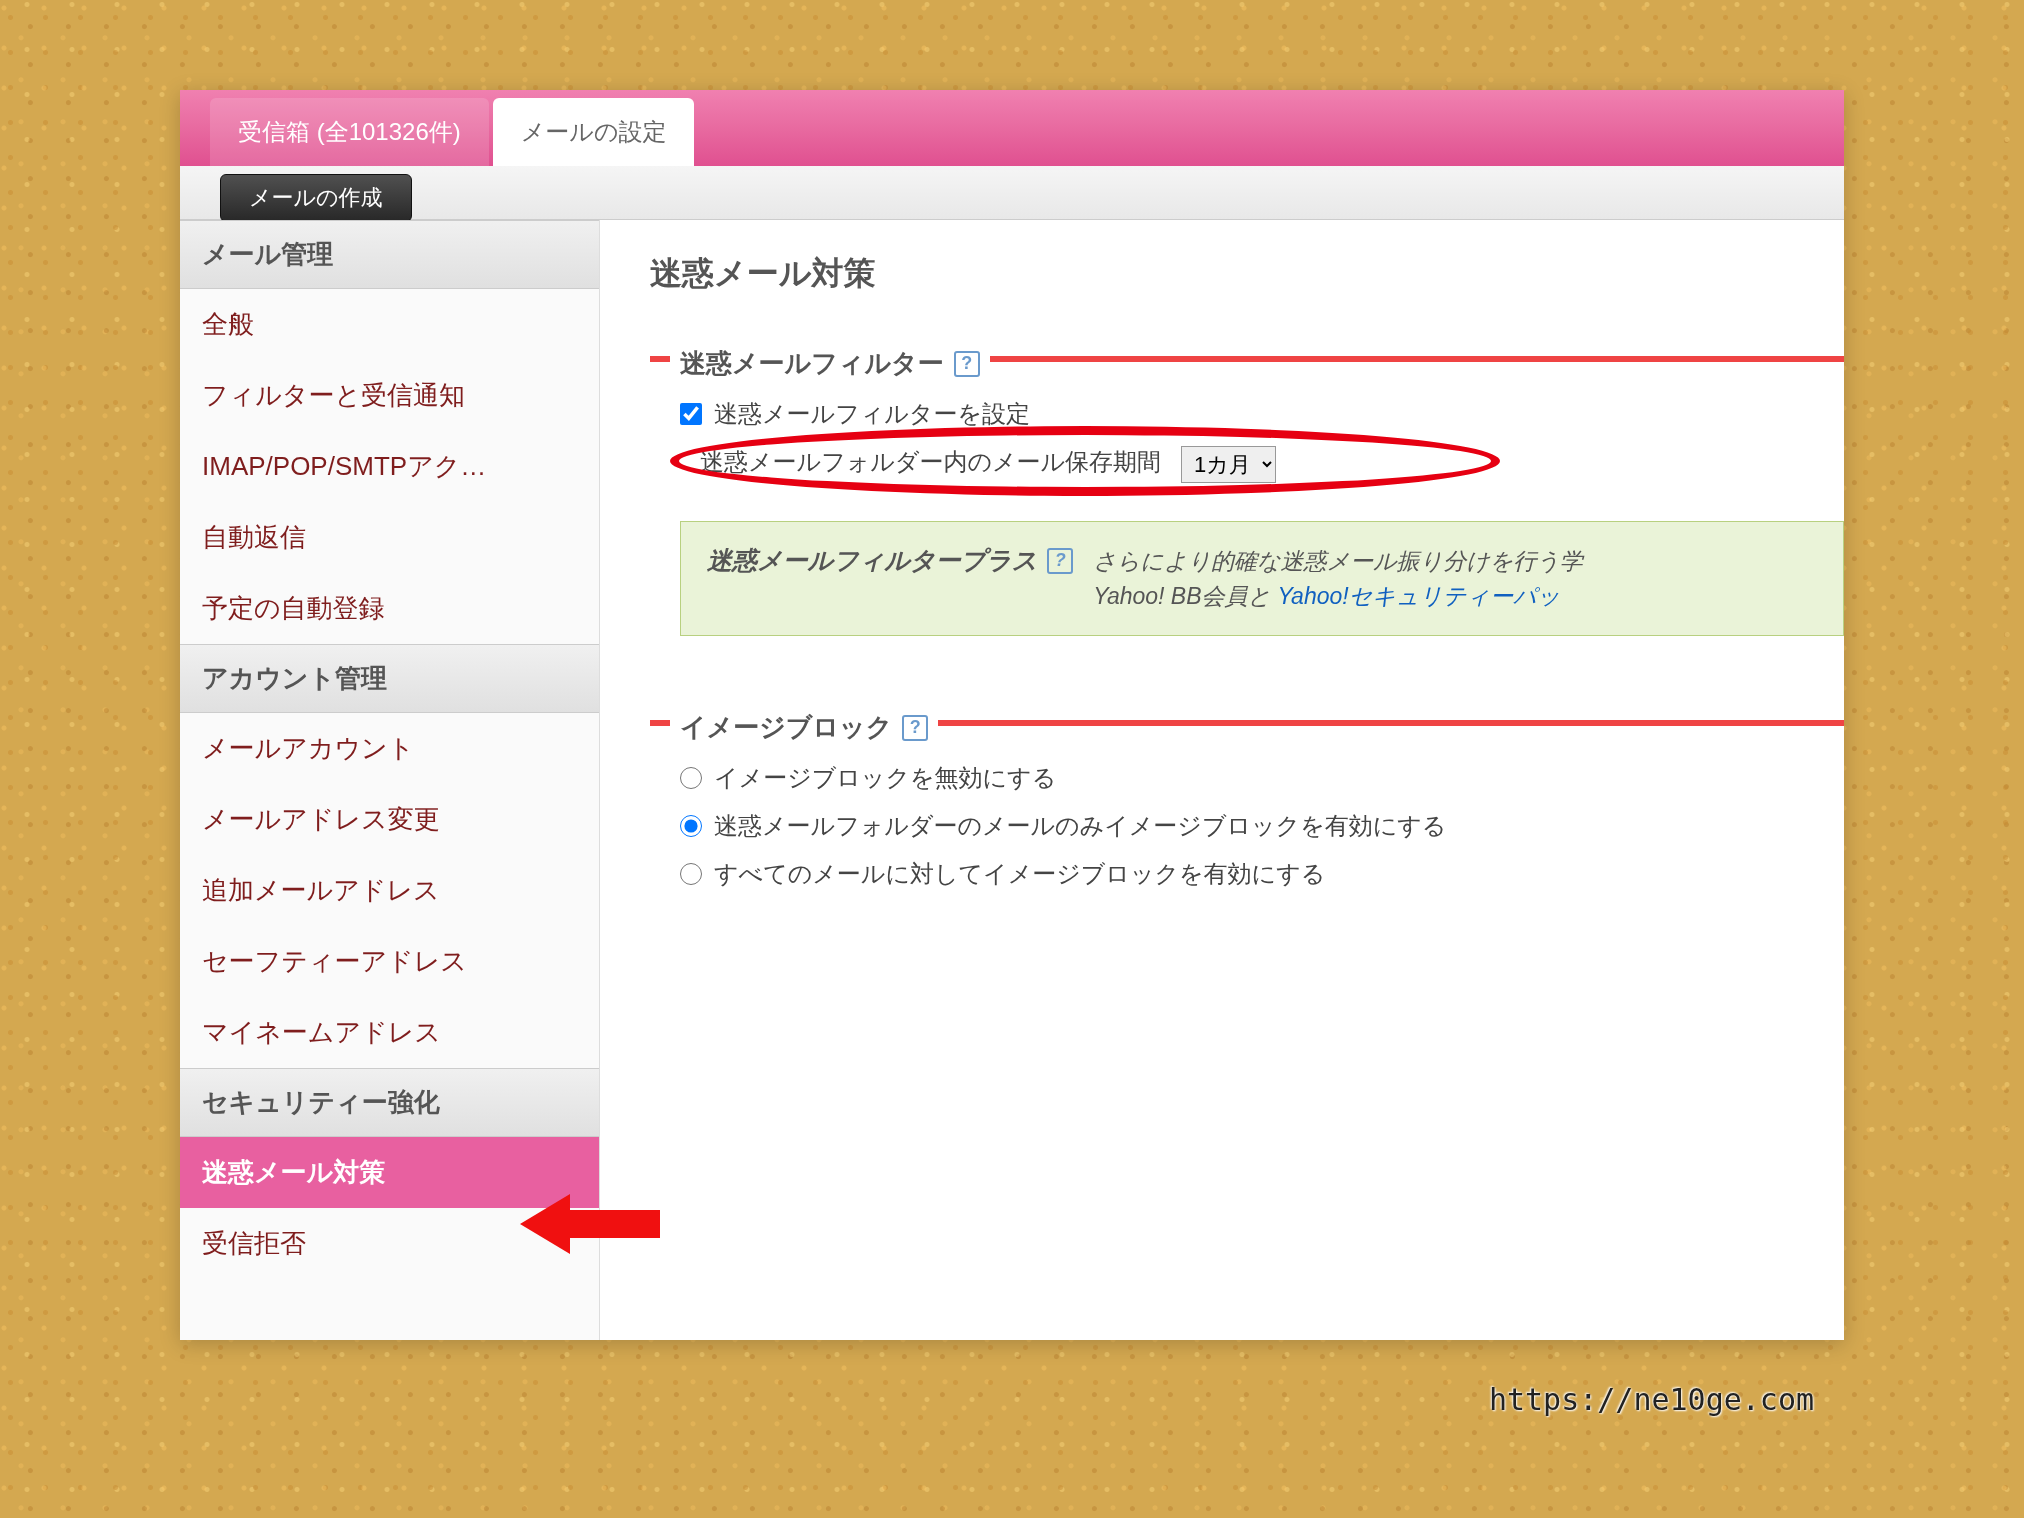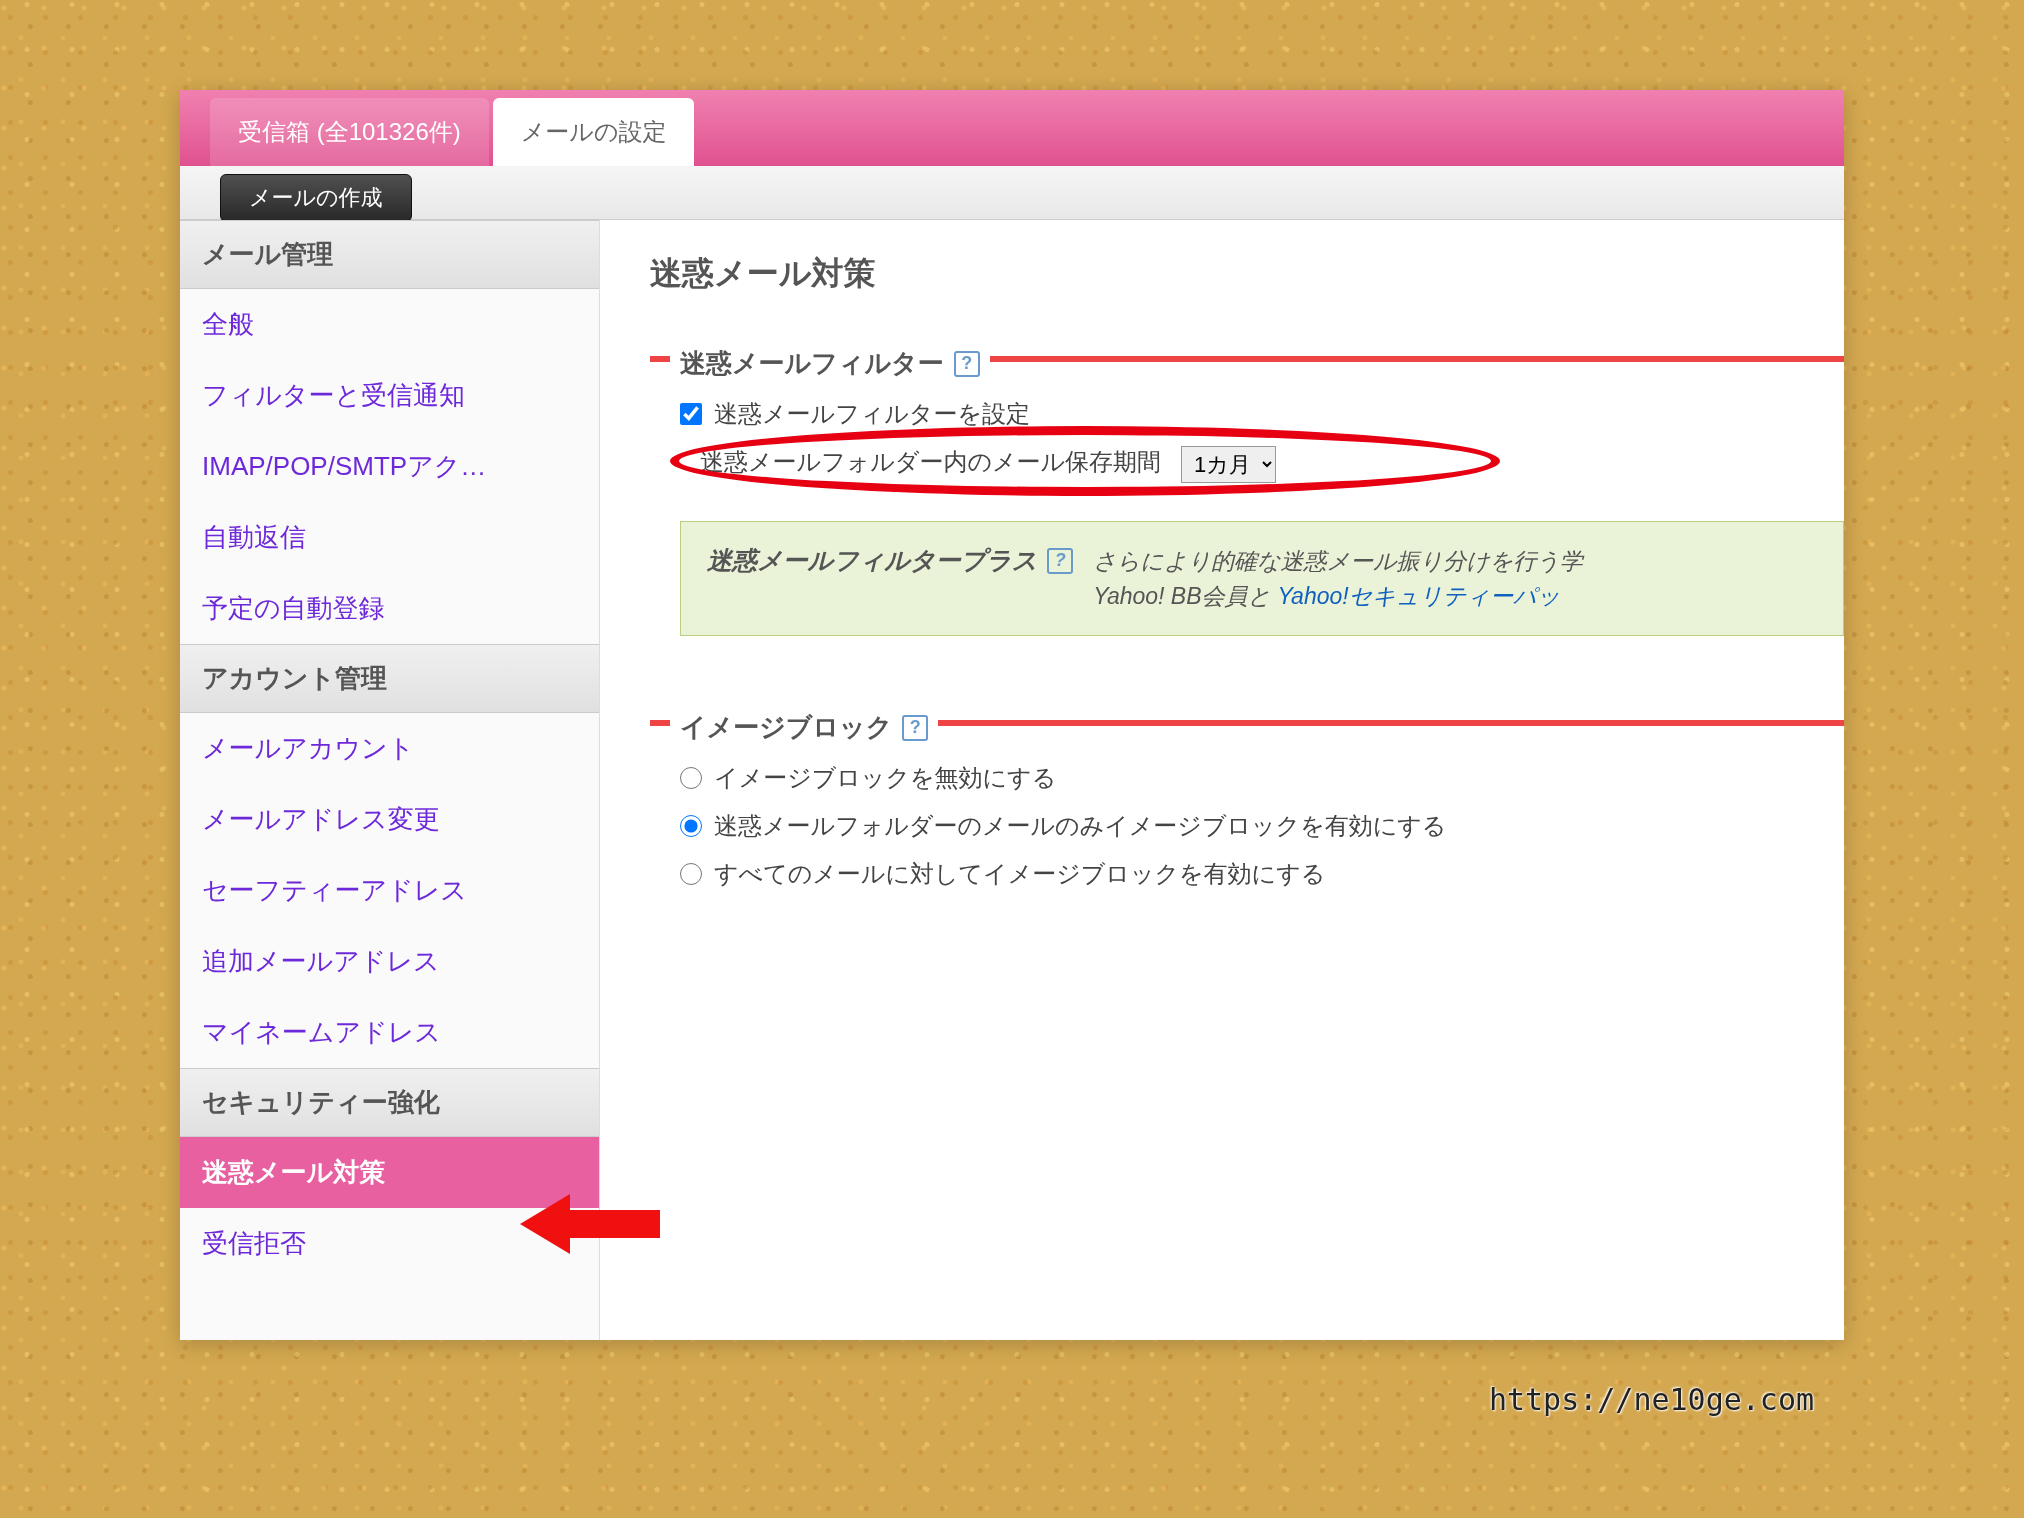--- a/index.html
+++ b/index.html
@@ -78,21 +78,21 @@
       border-top: 1px solid #ccc;
       border-bottom: 1px solid #ccc;
       padding: 16px 22px;
       font-size: 26px;
       font-weight: bold;
       color: #555;
     }
     .sidebar-item {
       padding: 18px 22px;
       font-size: 26px;
-      color: #6d28d9;
+      color: #7f1d1d;
       cursor: pointer;
       white-space: nowrap;
       overflow: hidden;
       text-overflow: ellipsis;
     }
     .sidebar-item.active {
       background: #e860a0;
       color: #fff;
       font-weight: bold;
     }
@@ -244,22 +244,22 @@
       <div class="sidebar-section-header">メール管理</div>
       <div class="sidebar-item">全般</div>
       <div class="sidebar-item">フィルターと受信通知</div>
       <div class="sidebar-item">IMAP/POP/SMTPアク…</div>
       <div class="sidebar-item">自動返信</div>
       <div class="sidebar-item">予定の自動登録</div>
 
       <div class="sidebar-section-header">アカウント管理</div>
       <div class="sidebar-item">メールアカウント</div>
       <div class="sidebar-item">メールアドレス変更</div>
+      <div class="sidebar-item">追加メールアドレス</div>
       <div class="sidebar-item">セーフティーアドレス</div>
-      <div class="sidebar-item">追加メールアドレス</div>
       <div class="sidebar-item">マイネームアドレス</div>
 
       <div class="sidebar-section-header">セキュリティー強化</div>
       <div class="sidebar-item active">迷惑メール対策</div>
       <div class="sidebar-item">受信拒否</div>
     </div>
 
     <div class="main">
       <h1 class="page-title">迷惑メール対策</h1>
 

